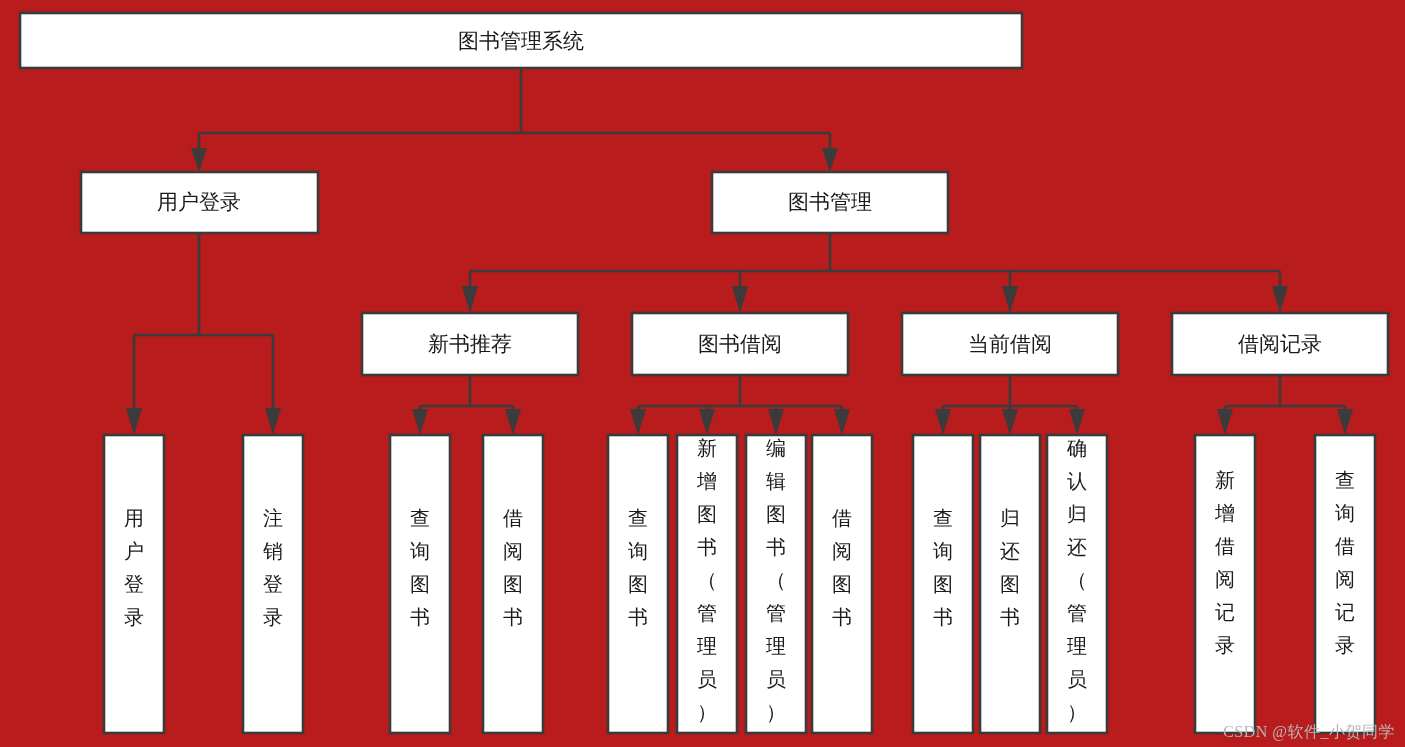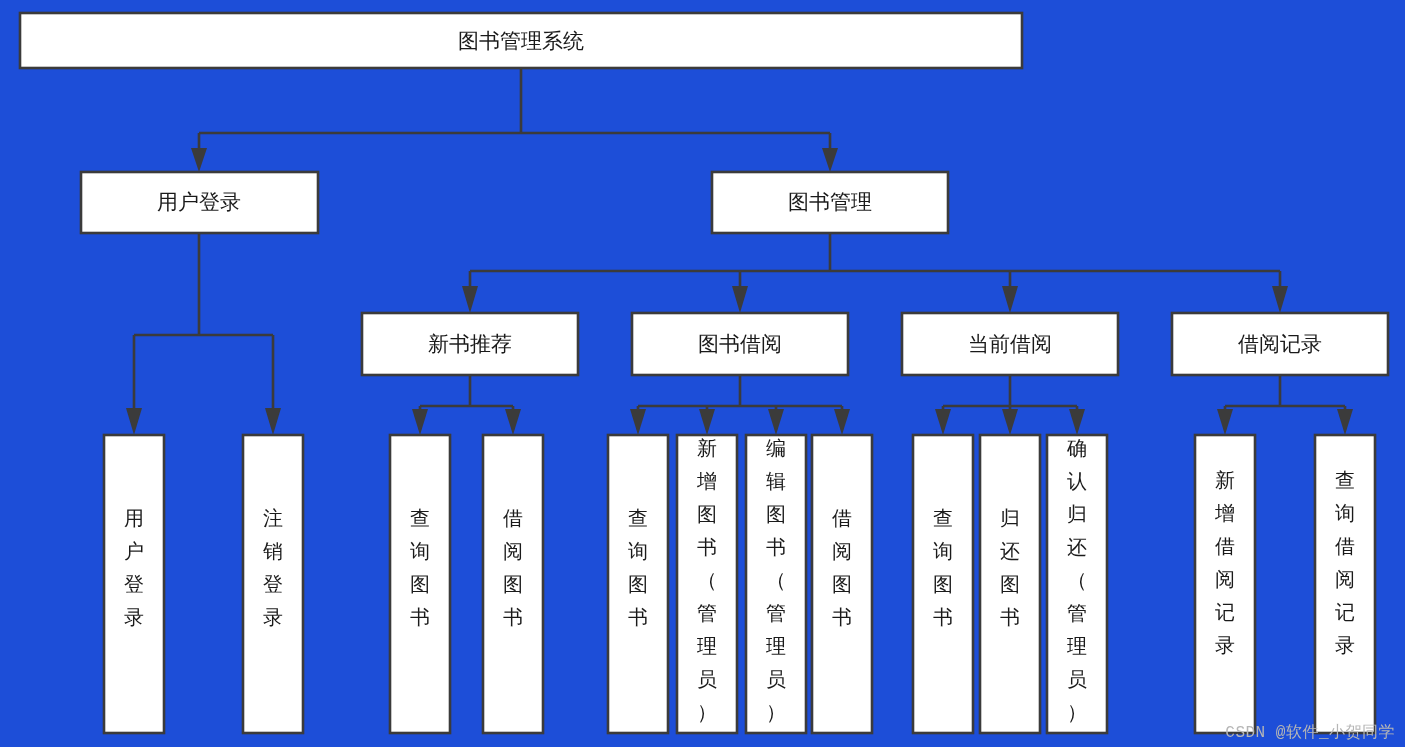--- a/index.html
+++ b/index.html
@@ -12,21 +12,21 @@
     font-family: "Liberation Sans", "DejaVu Sans", sans-serif;
     width: 1405px;
     height: 747px;
     overflow: hidden;
     position: relative;
   }
   #diagram-root {
     position: relative;
     width: 1405px;
     height: 747px;
-    background: #1d4ed8;
+    background: #b91c1c;
   }
   svg#tree-svg {
     position: absolute;
     left: 0;
     top: 0;
     width: 1405px;
     height: 747px;
     display: block;
   }
   .node-box {
@@ -56,21 +56,21 @@
     font-family: "DejaVu Sans", "Liberation Sans", sans-serif;
     font-size: 20px;
     fill: #1a1a1a;
     text-anchor: middle;
     white-space: pre;
   }
   .watermark-text {
     position: absolute;
     right: 10px;
     bottom: 4px;
-    font-family: Liberation Mono, monospace;
+    font-family: Liberation Serif, serif;
     font-size: 16px;
     color: #b6b6b6;
     letter-spacing: 0.5px;
     user-select: none;
     white-space: nowrap;
   }
 </style>
 </head>
 <body>
 

